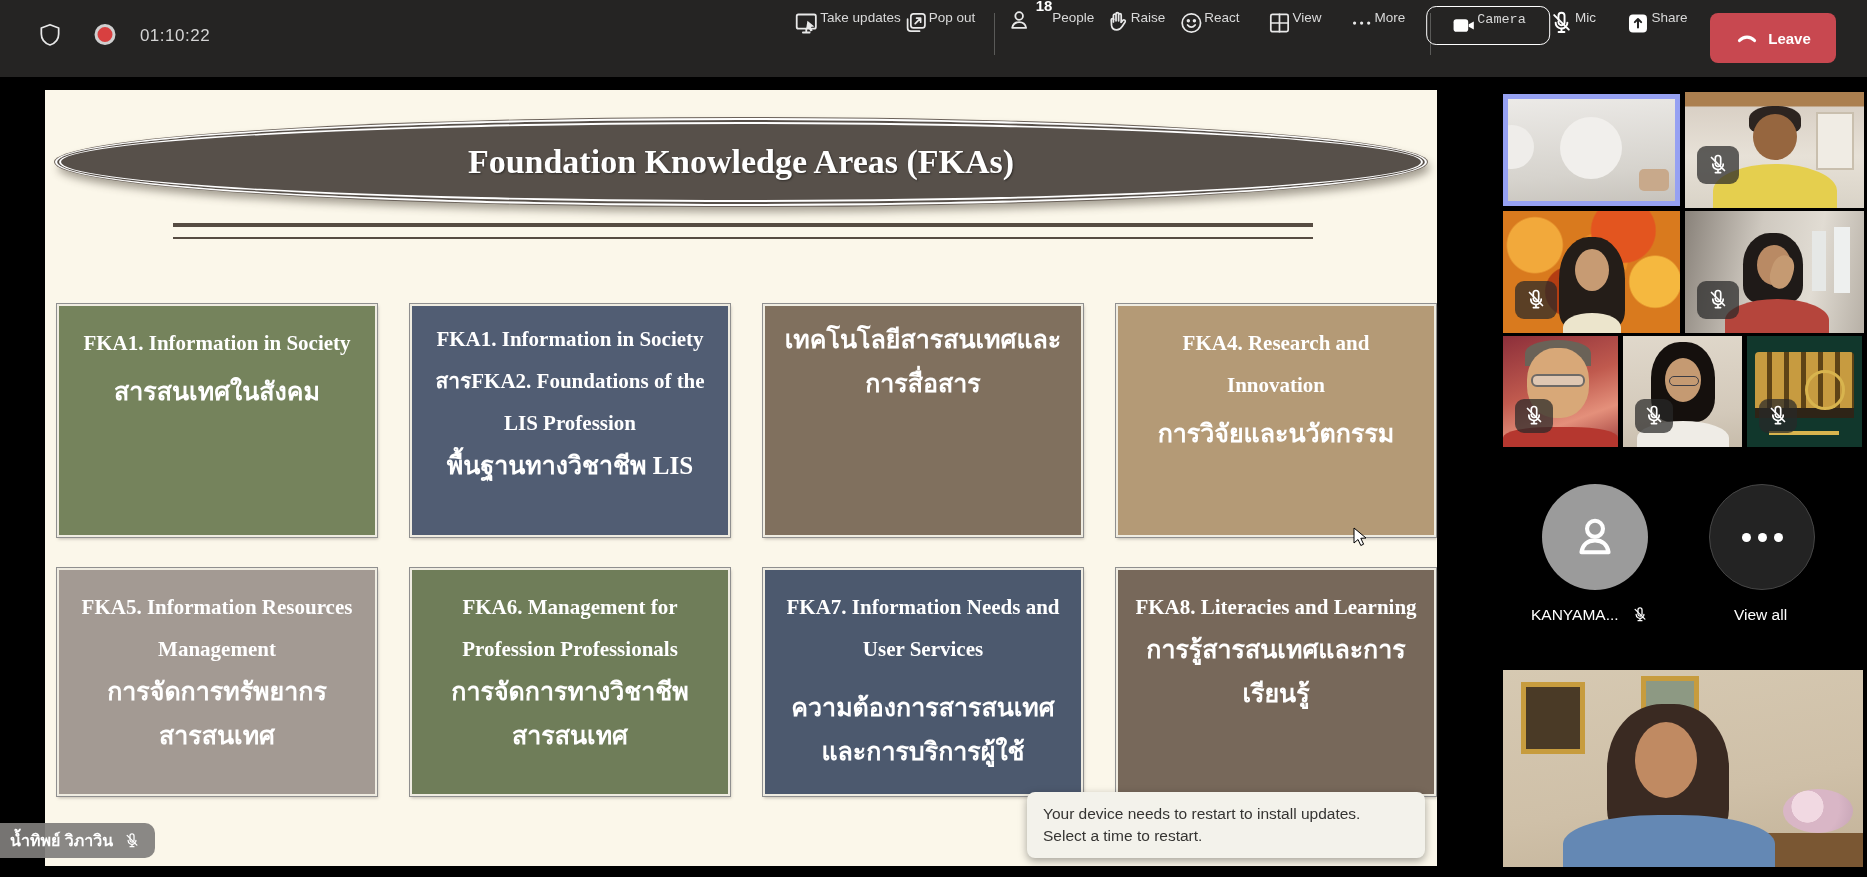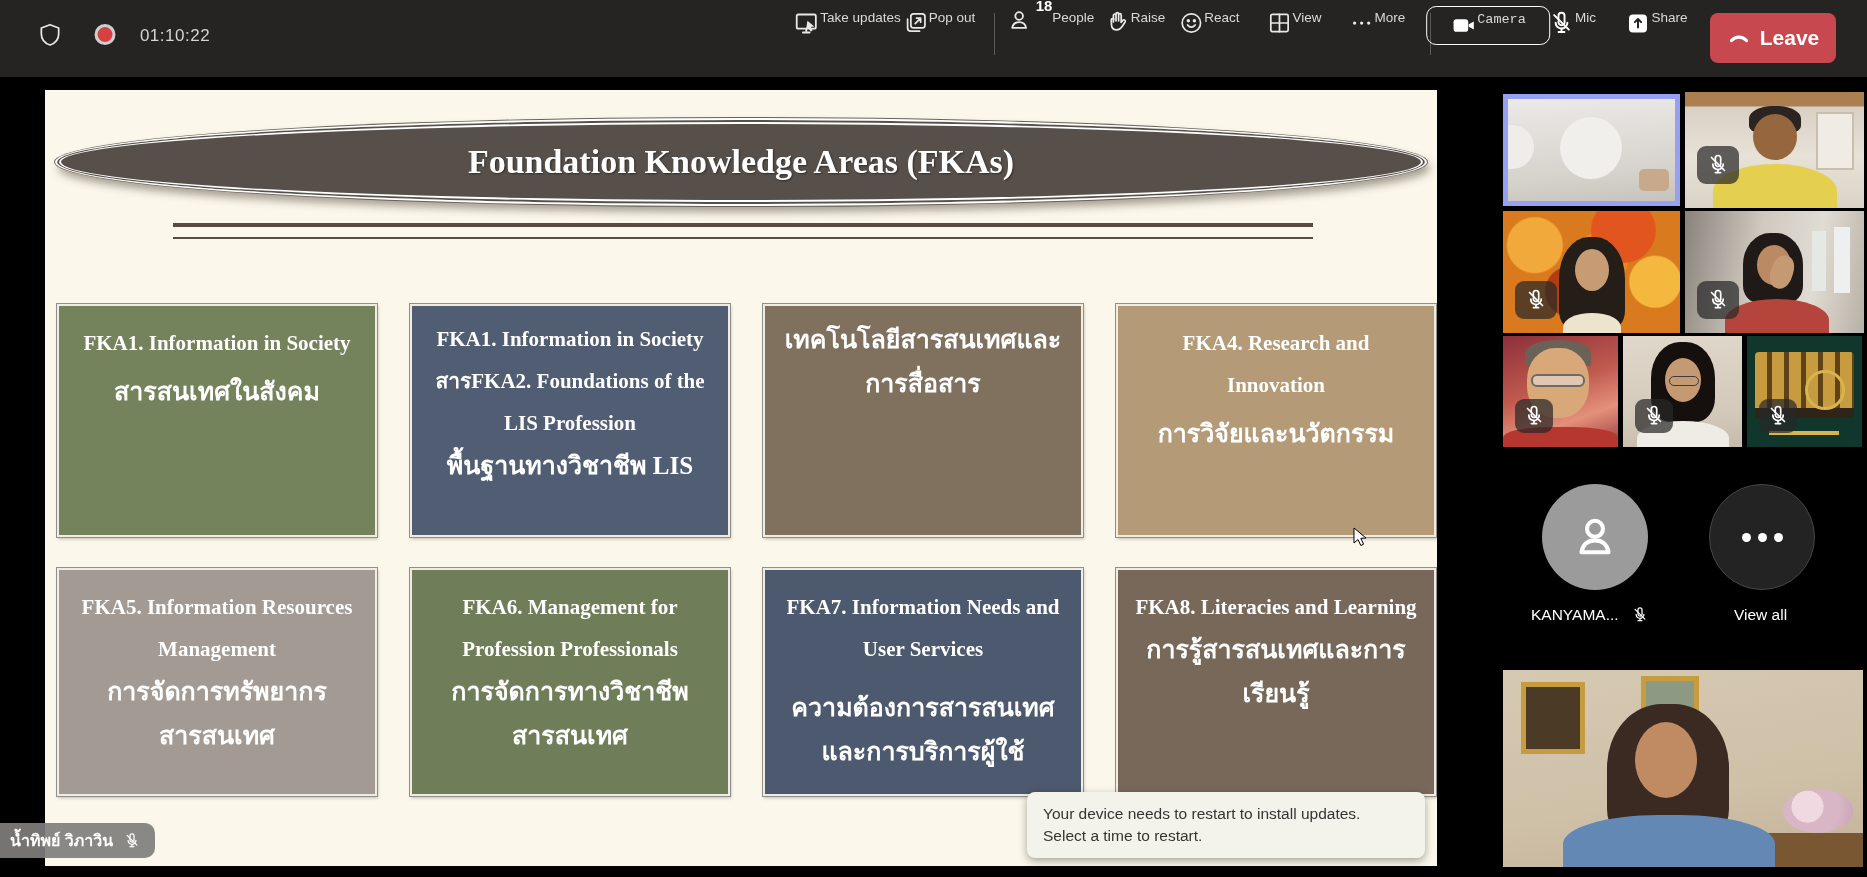--- a/index.html
+++ b/index.html
@@ -12,21 +12,21 @@
   .tbi .ic{height:32px;display:flex;align-items:center;justify-content:center;}
   .tbi .lb{font-size:13.5px;color:#d9d9d9;white-space:nowrap;margin-top:3px;}
   .tb-div{position:absolute;top:13px;width:1px;height:42px;background:#5a5a58;}
   svg.g{stroke:#e8e8e8;fill:none;stroke-width:1.6;stroke-linecap:round;stroke-linejoin:round;}
   #rec-dot{width:15px;height:15px;border-radius:50%;background:#d84040;border:3px solid #cfcfcf;}
   #timer{color:#d4d4d4;font-size:17px;letter-spacing:.5px;}
   #ppl18{color:#fff;font-size:15px;font-weight:bold;margin-left:3px;margin-top:-10px;}
   #camera-box{border:1.6px solid #fff;border-radius:10px;padding:2px 23px 3px;font-family:Liberation Mono, monospace;}
   #leave-btn{position:absolute;left:1710px;top:13px;width:126px;height:50px;background:#c84850;
        border-radius:8px;display:flex;align-items:center;justify-content:center;gap:9px;cursor:default;}
-  #leave-btn .lb{color:#fff;font-size:21px;font-weight:600;}
+  #leave-btn .lb{color:#fff;font-size:15px;font-weight:600;}
   
   #slide{position:absolute;left:45px;top:90px;width:1392px;height:776px;background:#fbf7ea;}
   #title-pill{position:absolute;left:10px;top:28px;width:1368px;height:84px;border-radius:50%;
        background:#57504a;border:2px solid #fff;
        box-shadow:0 0 0 1px #6b625a,3px 6px 8px rgba(60,50,40,.45),
                   inset 0 0 0 2px #57504a,inset 0 0 0 4px #fff;
        display:flex;align-items:center;justify-content:center;}
   #title-pill .t{color:#fff;font-family:"Liberation Serif",serif;font-weight:bold;font-size:34px;
        text-shadow:1px 1px 2px rgba(0,0,0,.45);}
   #dbl-rule{position:absolute;left:128px;top:133px;width:1140px;height:10px;

